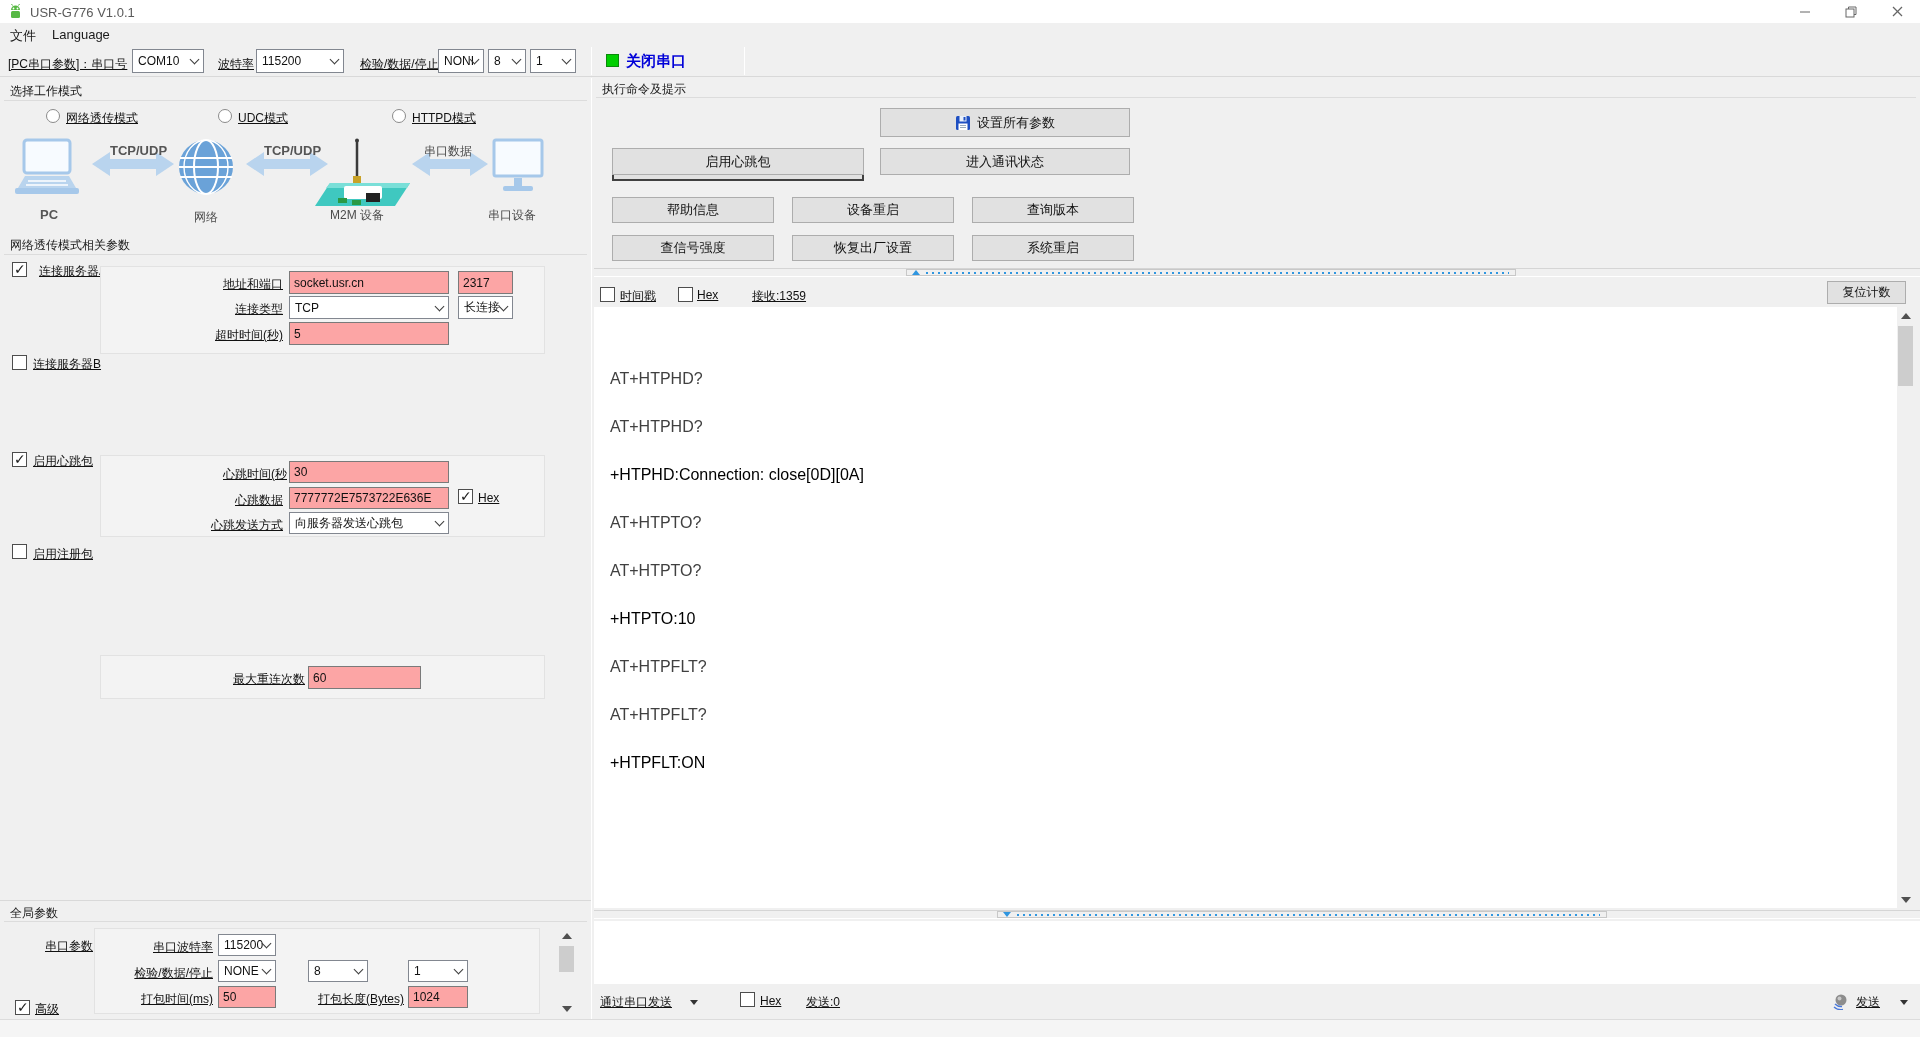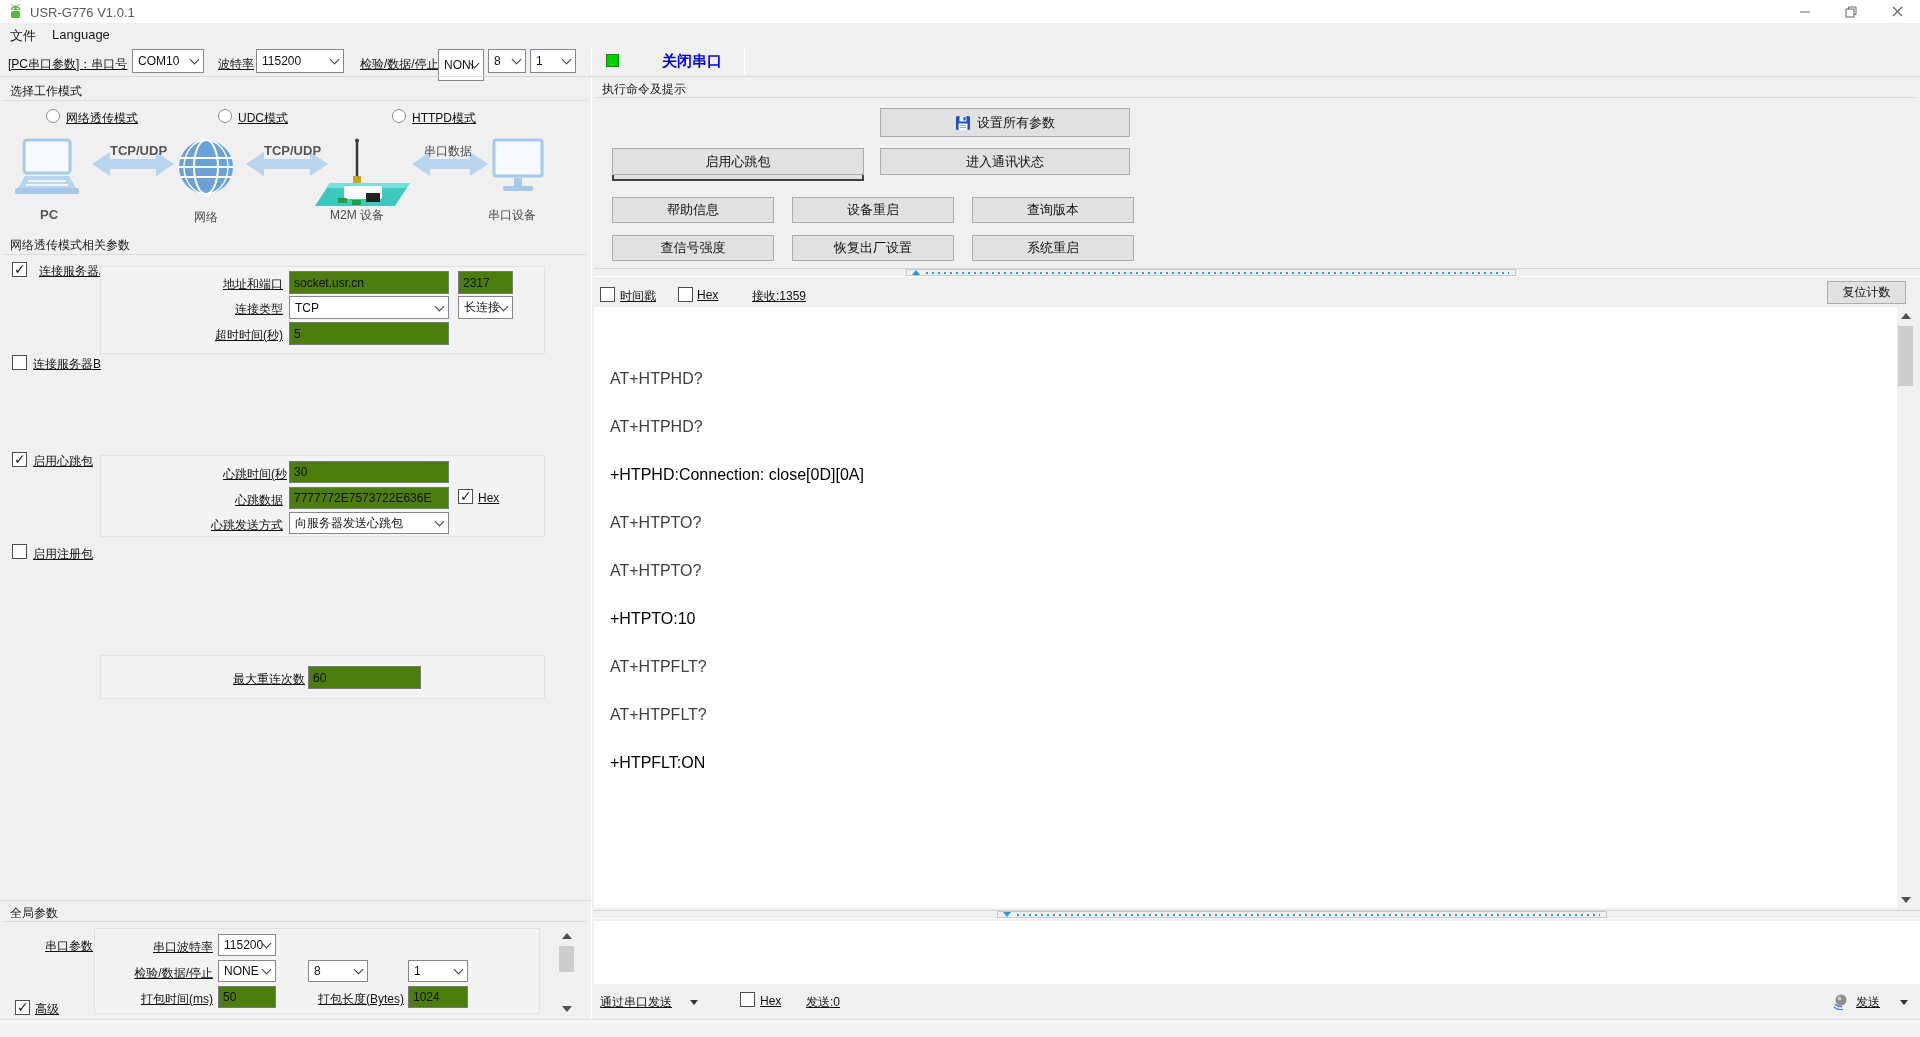--- a/index.html
+++ b/index.html
@@ -23,21 +23,21 @@
 
   
   .toolbar-line { position:absolute; left:0; top:76px; width:1920px; height:1px; background:#d9d9d9; }
   .vsep { position:absolute; width:1px; background:#cfcfcf; border-right:1px solid #ffffff; }
 
   .combo { position:absolute; background:#fff; border:1px solid #828790; display:flex; align-items:center;
            padding:0 16px 0 5px; overflow:hidden; white-space:nowrap; }
   .combo .chev { position:absolute; right:5px; top:50%; width:7px; height:7px; margin-top:-5px;
                  border-right:1.4px solid #3c3c3c; border-bottom:1.4px solid #3c3c3c;
                  transform:rotate(45deg); }
-  .input { position:absolute; background:#4d7c0f; border:1px solid #7a7a7a; display:flex; align-items:center;
+  .input { position:absolute; background:#fca5a5; border:1px solid #7a7a7a; display:flex; align-items:center;
            padding:0 4px; overflow:hidden; white-space:nowrap; }
 
   .checkbox { position:absolute; width:15px; height:15px; background:#fff; border:1px solid #4d4d4d; }
   .checkbox.checked::after { content:"\2713"; position:absolute; left:1px; top:-2px; font-size:14px;
                              font-weight:bold; color:#1a1a1a; }
   .radio { position:absolute; width:14px; height:14px; background:#fff; border:1px solid #8a8a8a; border-radius:50%; }
 
   .btn { position:absolute; background:#e1e1e1; border:1px solid #adadad; display:flex; align-items:center;
          justify-content:center; gap:6px; font-size:13px; color:#111; }
   .btn.focused { border:2px solid #404040;margin-top:44px; }
@@ -69,21 +69,21 @@
   .tri-up { width:0; height:0; border-left:5px solid transparent; border-right:5px solid transparent; border-bottom:6px solid #505050; }
   .tri-down { width:0; height:0; border-left:5px solid transparent; border-right:5px solid transparent; border-top:6px solid #505050; }
   .sb-thumb { position:absolute; left:1px; width:15px; background:#cdcdcd; }
 
   .tri-down-s { width:0; height:0; border-left:4px solid transparent; border-right:4px solid transparent;
                 border-top:5px solid #333; display:inline-block; }
 
   .diag-label { position:absolute; color:#4a4a4a; white-space:nowrap; }
   .diag-label.b { font-weight:bold; color:#555; font-size:13px; }
 
-  .close-serial { position:absolute; font-size:15px; font-weight:bold; color:#0000d8;margin-left:36px; }
+  .close-serial { position:absolute; font-size:15px; font-weight:bold; color:#0000d8; }
   .status-dot { position:absolute; width:13px; height:13px; background:#00cf00; border:1px solid #0a8a0a; }
 </style>
 </head>
 <body>
 
 <div id="app">
 
   <div class="titlebar">
     <svg class="abs" style="left:8px;top:4px" width="15" height="15" viewBox="0 0 15 15">
       <path d="M3 6 a4.5 4.5 0 0 1 9 0 z" fill="#57b944"></path>
@@ -122,21 +122,21 @@
   <div class="combo" style="left:132px;top:49px;width:72px;height:24px">
     <span>COM10</span>
       <span class="chev"></span>
   </div>
   <span class="lbl" style="left:218px;top:56px">波特率</span>
   <div class="combo" style="left:256px;top:49px;width:88px;height:24px">
     <span>115200</span>
       <span class="chev"></span>
   </div>
   <span class="lbl" style="left:360px;top:56px">检验/数据/停止</span>
-  <div class="combo" style="left:438px;top:49px;width:46px;height:32px;padding-right:12px">
+  <div class="combo" style="left:438px;top:49px;width:46px;height:24px;padding-right:12px">
     <span>NONI</span>
       <span class="chev"></span>
   </div>
   <div class="combo" style="left:488px;top:49px;width:38px;height:24px">
     <span>8</span>
       <span class="chev"></span>
   </div>
   <div class="combo" style="left:530px;top:49px;width:46px;height:24px">
     <span>1</span>
       <span class="chev"></span>

